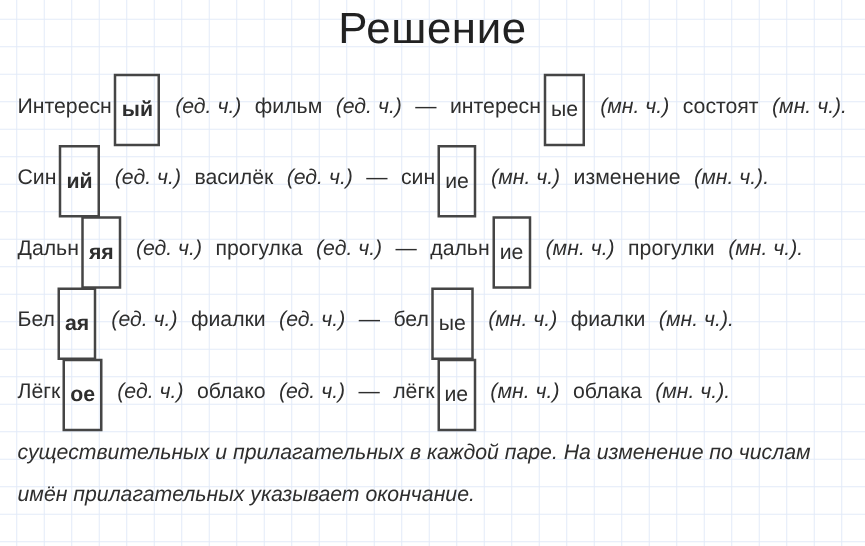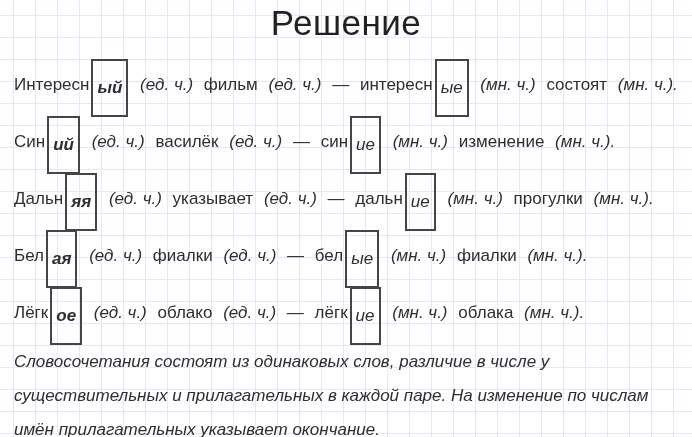--- a/index.html
+++ b/index.html
@@ -32,21 +32,20 @@
     font-size: 17px;
   }
   .stem { margin-right: 1px; }
   .ebox {
     display: inline-block;
     border: 2px solid #454545;
     padding: 16px 4px;
     line-height: 22px;
     margin: 0 7px 0 1px;
     vertical-align: -3px;
-    font-style: italic;
   }
   .ebox.bold { font-weight: bold; }
   .note { font-style: italic; margin-right: 6px; }
   .word { margin-right: 6px; }
   .dash { margin-right: 6px; }
   .explanation {
     margin-top: 4px;
     font-style: italic;
     font-size: 17px;
   }
@@ -80,21 +79,21 @@
       <span class="dash">—</span>
       <span class="stem">син</span><span class="ebox"><span>ие</span></span>
       <span class="note">(мн. ч.)</span>
       <span class="word">изменение</span>
       <span class="note">(мн. ч.).</span>
     </div>
 
     <div class="row">
       <span class="stem">Дальн</span><span class="ebox bold"><span>яя</span></span>
       <span class="note">(ед. ч.)</span>
-      <span class="word">указывает</span>
+      <span class="word">прогулка</span>
       <span class="note">(ед. ч.)</span>
       <span class="dash">—</span>
       <span class="stem">дальн</span><span class="ebox"><span>ие</span></span>
       <span class="note">(мн. ч.)</span>
       <span class="word">прогулки</span>
       <span class="note">(мн. ч.).</span>
     </div>
 
     <div class="row">
       <span class="stem">Бел</span><span class="ebox bold"><span>ая</span></span>
@@ -116,17 +115,16 @@
       <span class="dash">—</span>
       <span class="stem">лёгк</span><span class="ebox"><span>ие</span></span>
       <span class="note">(мн. ч.)</span>
       <span class="word">облака</span>
       <span class="note">(мн. ч.).</span>
     </div>
 
   </div>
 
   <div class="explanation">
-    <div>Словосочетания состоят из одинаковых слов, различие в числе у</div>
     <div>существительных и прилагательных в каждой паре. На изменение по числам</div>
     <div>имён прилагательных указывает окончание.</div>
   </div>
 </div>
 
 </body></html>

